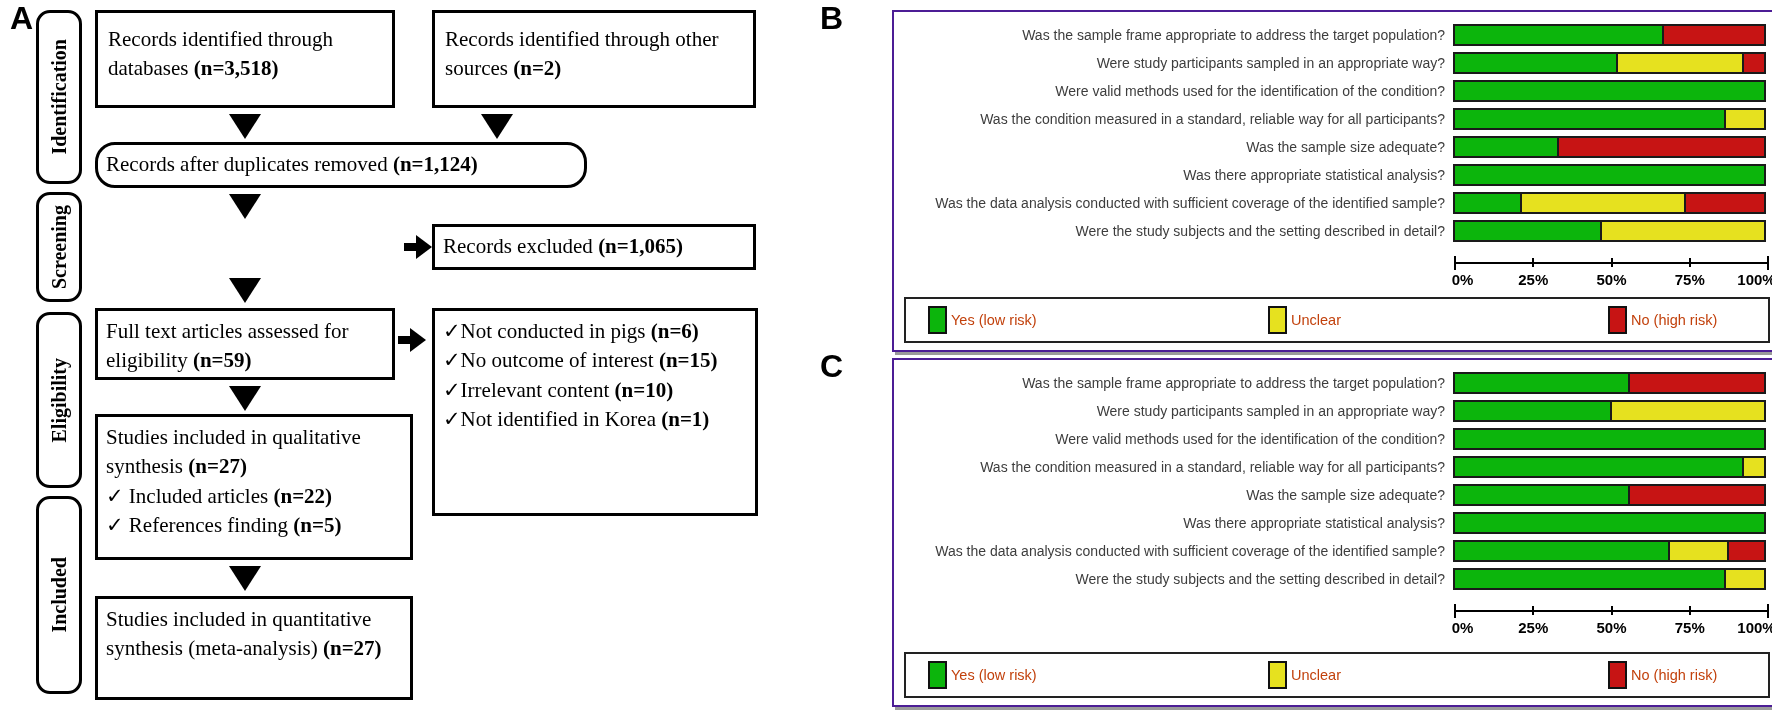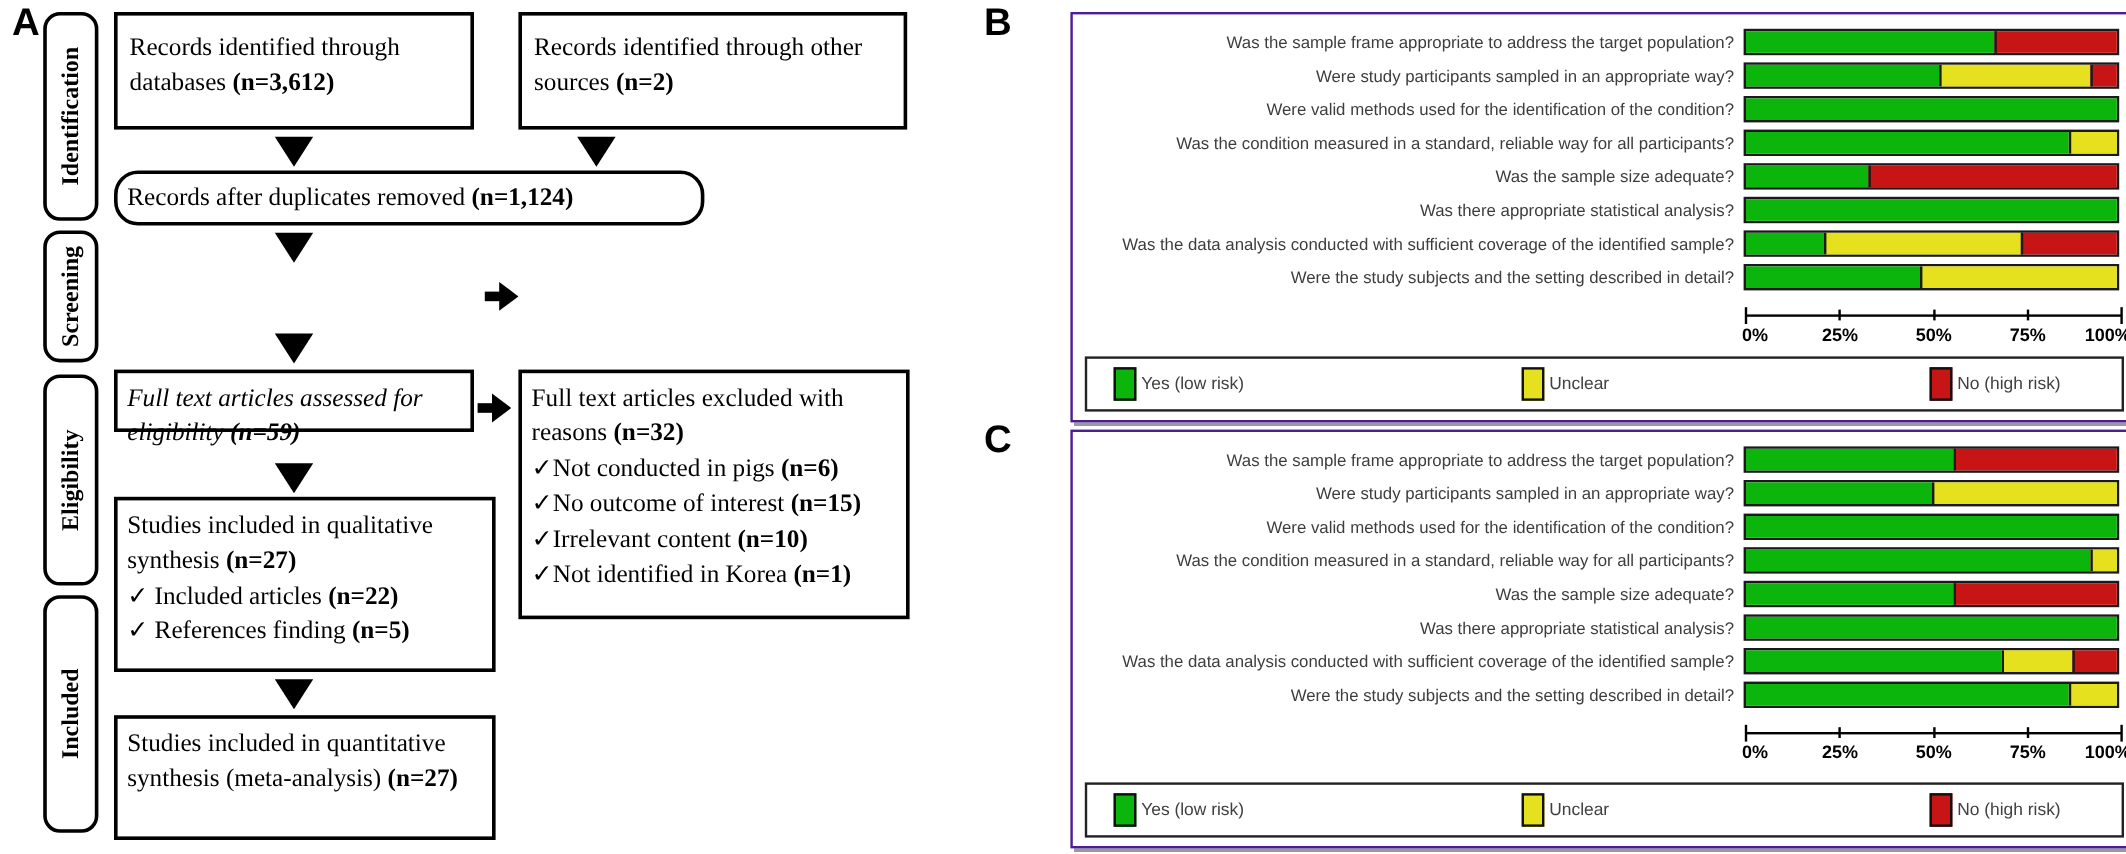--- a/index.html
+++ b/index.html
@@ -52,21 +52,21 @@
   .axis-line{position:absolute;top:6px;left:0;right:0;border-top:2px solid #000;}
   .tick{position:absolute;top:2px;width:2px;height:9px;background:#000;}
   .tick.end{top:0;height:14px;}
   .ticklbl{position:absolute;top:15px;font-size:15px;font-weight:bold;color:#000;white-space:nowrap;}
 
   .legend{position:absolute;left:10px;right:12px;bottom:7px;height:46px;border:2px solid #222;
           background:#fff;box-sizing:border-box;}
   .legend-entry{position:absolute;top:50%;transform:translateY(-50%);display:flex;
           align-items:center;gap:4px;}
   .swatch{width:19px;height:28px;border:2px solid #111;box-sizing:border-box;display:inline-block;}
-  .legend-label{font-size:14.5px;color:#404040;}
+  .legend-label{font-size:14.5px;color:#c2410c;}
 </style>
 </head>
 <body>
 
 <div id="canvas">
 
   <div class="plabel" style="left:10px;top:0px;">A</div>
 
   <div class="stage" style="top:10px;height:174px;">
     <span>Identification</span>
@@ -75,45 +75,47 @@
     <span>Screening</span>
   </div>
   <div class="stage" style="top:312px;height:176px;">
     <span>Eligibility</span>
   </div>
   <div class="stage" style="top:496px;height:198px;">
     <span>Included</span>
   </div>
 
   <div class="fbox pad-lg" style="left:95px;top:10px;width:300px;height:98px;">
-    <p><span>Records identified through databases </span><b>(n=3,612)</b></p>
+    <p><span>Records identified through databases </span><b>(n=3,518)</b></p>
   </div>
   <div class="fbox pad-lg" style="left:432px;top:10px;width:324px;height:98px;">
     <p><span>Records identified through other sources </span><b>(n=2)</b></p>
   </div>
 
   <div class="down-arrow" style="left:229px;top:114px;"></div>
   <div class="down-arrow" style="left:481px;top:114px;"></div>
 
   <div class="fbox vcenter" style="left:95px;top:142px;width:492px;height:46px;border-radius:20px;">
     <p><span>Records after duplicates removed </span><b>(n=1,124)</b></p>
   </div>
 
   <div class="down-arrow" style="left:229px;top:194px;"></div>
 
   <div class="right-arrow" style="left:404px;top:235px;"></div>
+  <div class="fbox vcenter" style="left:432px;top:224px;width:324px;height:46px;">
+    <p><span>Records excluded </span><b>(n=1,065)</b></p>
+  </div>
 
   <div class="down-arrow" style="left:229px;top:278px;"></div>
 
-  <div class="fbox" style="left:95px;top:308px;width:300px;height:52px;font-style:italic;">
+  <div class="fbox" style="left:95px;top:308px;width:300px;height:72px;">
     <p><span>Full text articles assessed for eligibility </span><b>(n=59)</b></p>
   </div>
   <div class="right-arrow" style="left:398px;top:328px;"></div>
   <div class="fbox" style="left:432px;top:308px;width:326px;height:208px;">
-    <p><span>Full text articles excluded with reasons </span><b>(n=32)</b></p>
     <p><span>✓Not conducted in pigs </span><b>(n=6)</b></p>
     <p><span>✓No outcome of interest </span><b>(n=15)</b></p>
     <p><span>✓Irrelevant content </span><b>(n=10)</b></p>
     <p><span>✓Not identified in Korea </span><b>(n=1)</b></p>
   </div>
 
   <div class="down-arrow" style="left:229px;top:386px;"></div>
 
   <div class="fbox" style="left:95px;top:414px;width:318px;height:146px;">
     <p><span>Studies included in qualitative synthesis </span><b>(n=27)</b></p>

